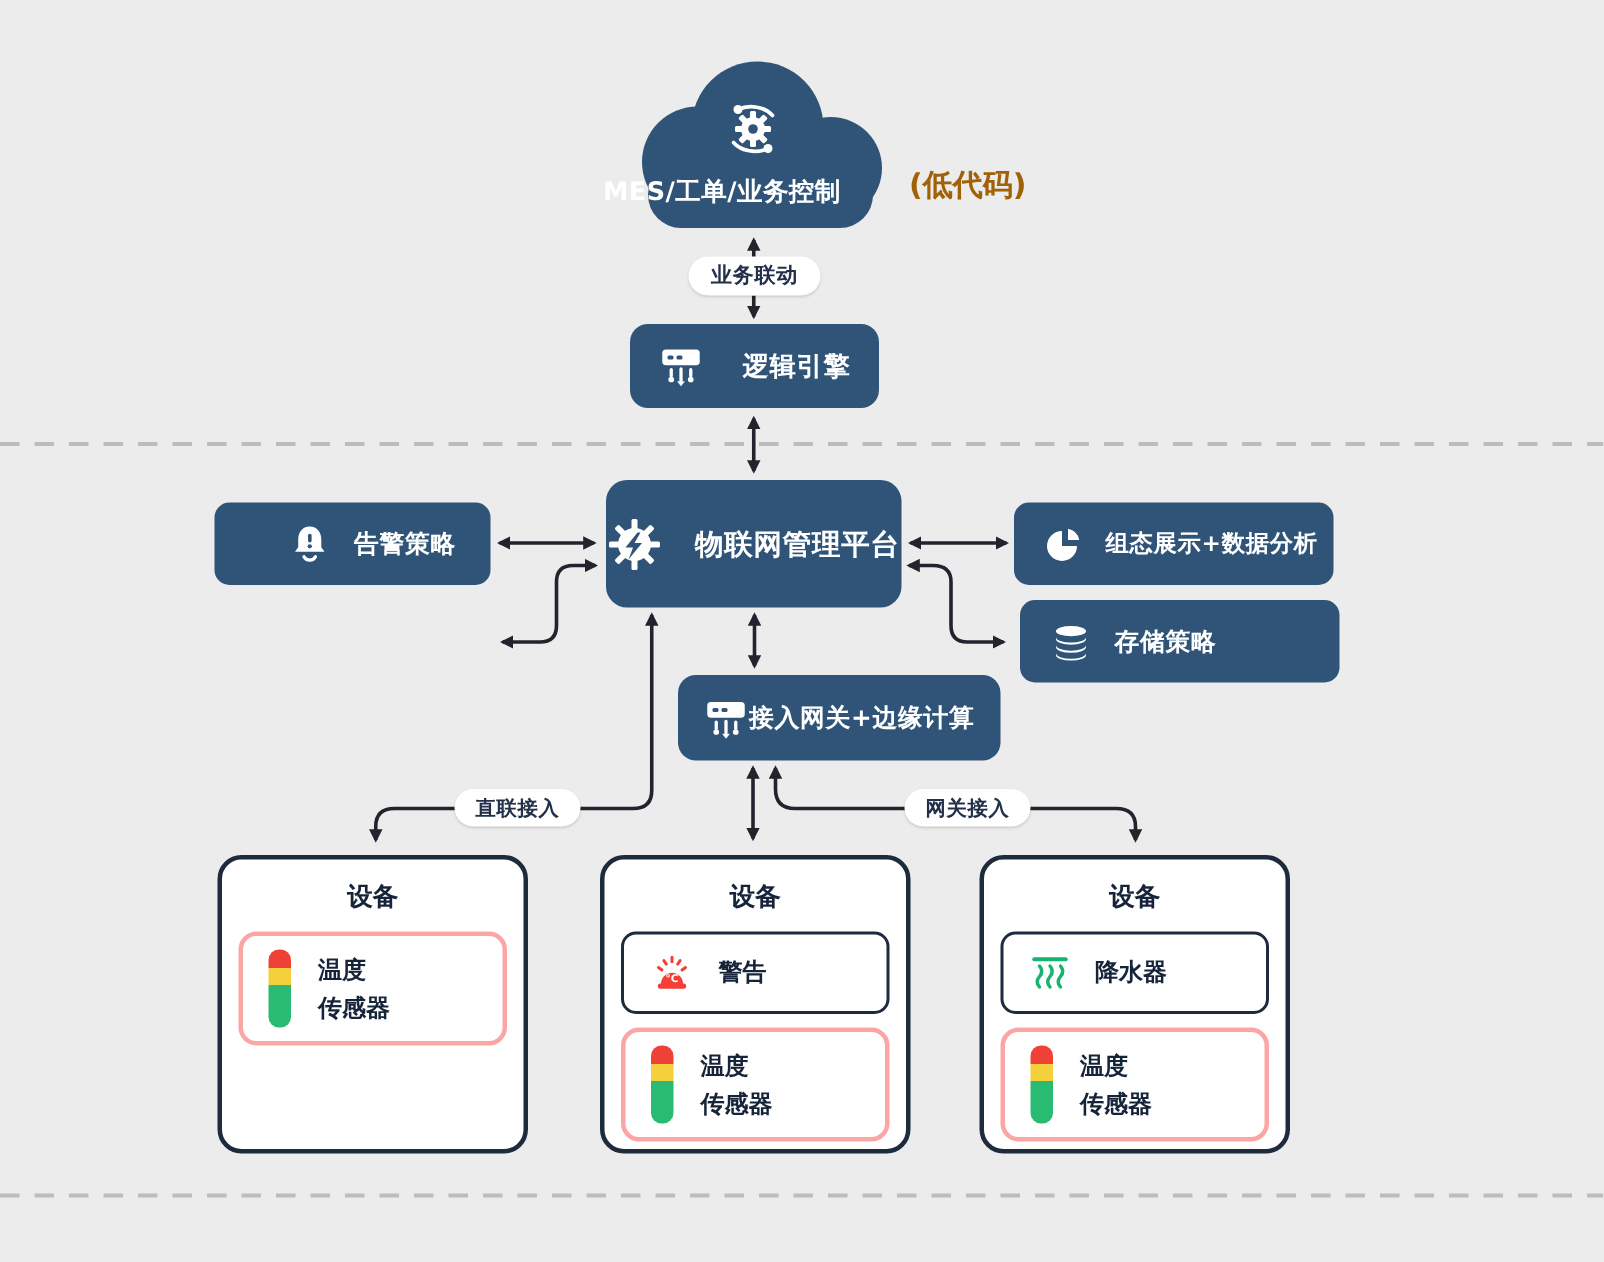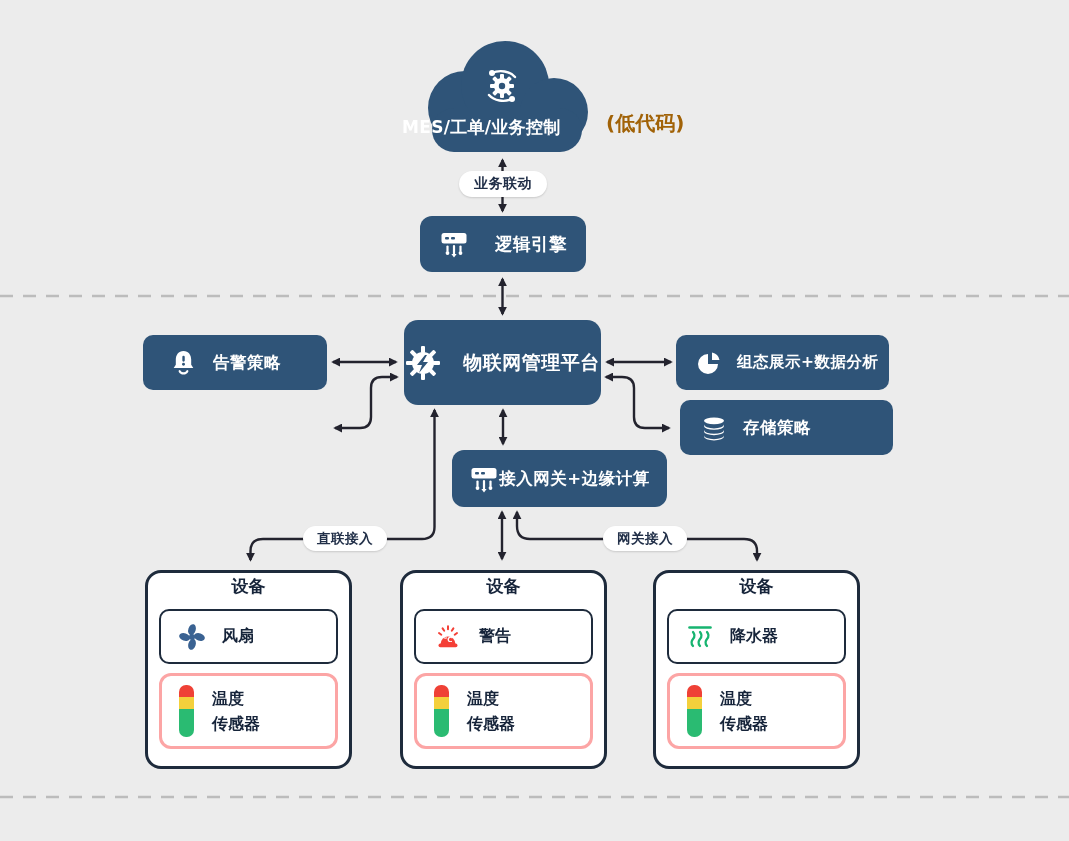--- a/index.html
+++ b/index.html
@@ -13,21 +13,21 @@
   .node span{white-space:nowrap;}
   .pill{position:absolute;z-index:3;background:#fff;color:#223049;font-weight:700;
         display:flex;align-items:center;justify-content:center;border-radius:14px;
         box-shadow:0 1px 2px rgba(0,0,0,.15);letter-spacing:.5px;}
   .cloud{position:absolute;left:402px;top:30px;width:200px;height:126px;z-index:2;}
   .cloud .cloud-label{position:absolute;left:0;top:86px;width:100%;text-align:left;
         color:#fff;font-weight:700;font-size:17px;letter-spacing:.3px;}
   .cloud .cloud-icon{position:absolute;left:77px;top:33px;}
   .side-note{position:absolute;left:606px;top:110px;z-index:2;font-size:20px;font-weight:700;color:#a16207;}
   .card{position:absolute;top:570px;width:207px;height:199px;z-index:2;background:#fff;
-        border:3px solid #1e2b3c;border-radius:16px;box-sizing:border-box;padding:2px 11px 0 11px;}
+        border:3px solid #1e2b3c;border-radius:16px;box-sizing:border-box;padding:14px 11px 0 11px;}
   .card-title{text-align:center;font-size:17px;font-weight:700;line-height:22px;margin-bottom:12px;}
   .dev-box{height:55px;border:2px solid #1e2b3c;border-radius:10px;display:flex;align-items:center;
         gap:16px;padding-left:17px;box-sizing:border-box;margin-bottom:9px;background:#fff;}
   .dev-label{font-size:16px;font-weight:700;}
   .sensor-box{height:76px;border:3px solid #fca5a5;border-radius:12px;display:flex;align-items:center;
         gap:18px;padding-left:17px;box-sizing:border-box;background:#fff;}
   .traffic-light{width:15px;height:52px;border-radius:7px;
         background:linear-gradient(to bottom,#ef4136 0 24%,#f4d03c 24% 46%,#2abb72 46% 100%);}
   .sensor-label{font-size:16px;font-weight:700;line-height:25px;}
 </style>
@@ -131,21 +131,21 @@
         <rect x="16" y="1" width="4" height="7" rx="1" transform="rotate(225 18 18)"></rect>
         <rect x="16" y="1" width="4" height="7" rx="1" transform="rotate(270 18 18)"></rect>
         <rect x="16" y="1" width="4" height="7" rx="1" transform="rotate(315 18 18)"></rect>
         <circle cx="18" cy="18" r="11"></circle>
       </g>
       <path d="M20,10 l-8,10 h5 l-3,8 l9,-11 h-5 l4,-7 z" fill="#2F5478"></path>
     </svg>
     <span>物联网管理平台</span>
   </div>
 
-  <div class="node" style="left:143px;top:335px;width:184px;height:55px;gap:17px;font-size:16.5px;border-radius:10px;justify-content:flex-start;padding-left:28px;">
+  <div class="node" style="left:143px;top:335px;width:184px;height:55px;gap:17px;font-size:16.5px;border-radius:10px;justify-content:center;padding-left:28px;">
     <svg width="25" height="27" viewBox="0 0 26 28">
       <path fill="#fff" d="M13,2 c-5.2,0 -8,4.2 -8,9 v5.4 l-2.2,3.2 h20.4 l-2.2,-3.2 v-5.4 c0,-4.8 -2.8,-9 -8,-9 z"></path>
       <rect x="11.8" y="7" width="2.5" height="6.2" rx="1.2" fill="#2F5478"></rect>
       <circle cx="13" cy="15.8" r="1.5" fill="#2F5478"></circle>
       <path d="M9,23 a4.4,4 0 0 0 8,0" stroke="#fff" stroke-width="2.2" fill="none" stroke-linecap="round"></path>
     </svg>
     <span>告警策略</span>
   </div>
 
   <div class="node" style="left:676px;top:335px;width:213px;height:55px;gap:15px;font-size:15.5px;border-radius:10px;justify-content:flex-start;padding-left:20px;">
@@ -179,32 +179,20 @@
       </g>
       <circle cx="8.5" cy="23" r="1.9" fill="#fff"></circle>
       <circle cx="21.5" cy="23" r="1.9" fill="#fff"></circle>
       <path d="M15,27.5 l-2.6,-3.4 h5.2 z" fill="#fff"></path>
     </svg>
     <span>接入网关+边缘计算</span>
   </div>
 
   <div class="card" style="left:145px;">
     <div class="card-title">设备</div>
-    <div class="dev-box">
-      <svg width="28" height="28" viewBox="0 0 28 28">
-        <g fill="#3a6292">
-          <ellipse cx="14" cy="6.6" rx="3.7" ry="5.6" transform="rotate(18 14 6.6)"></ellipse>
-          <ellipse cx="21.4" cy="14" rx="5.6" ry="3.7" transform="rotate(18 21.4 14)"></ellipse>
-          <ellipse cx="14" cy="21.4" rx="3.7" ry="5.6" transform="rotate(18 14 21.4)"></ellipse>
-          <ellipse cx="6.6" cy="14" rx="5.6" ry="3.7" transform="rotate(18 6.6 14)"></ellipse>
-          <circle cx="14" cy="14" r="3"></circle>
-        </g>
-      </svg>
-      <span class="dev-label">风扇</span>
-    </div>
     <div class="sensor-box">
       <div class="traffic-light"></div>
       <div class="sensor-label">
         <div>温度</div>
         <div>传感器</div>
       </div>
     </div>
   </div>
 
   <div class="card" style="left:400px;">

